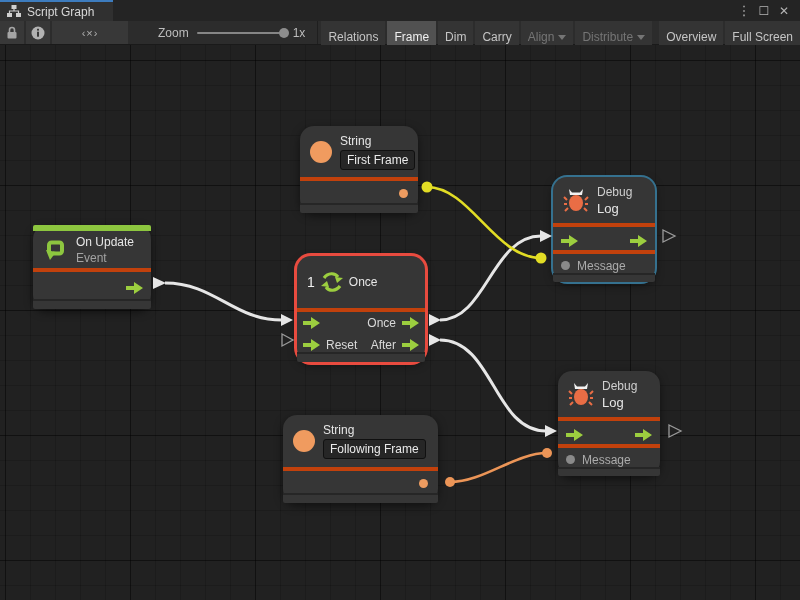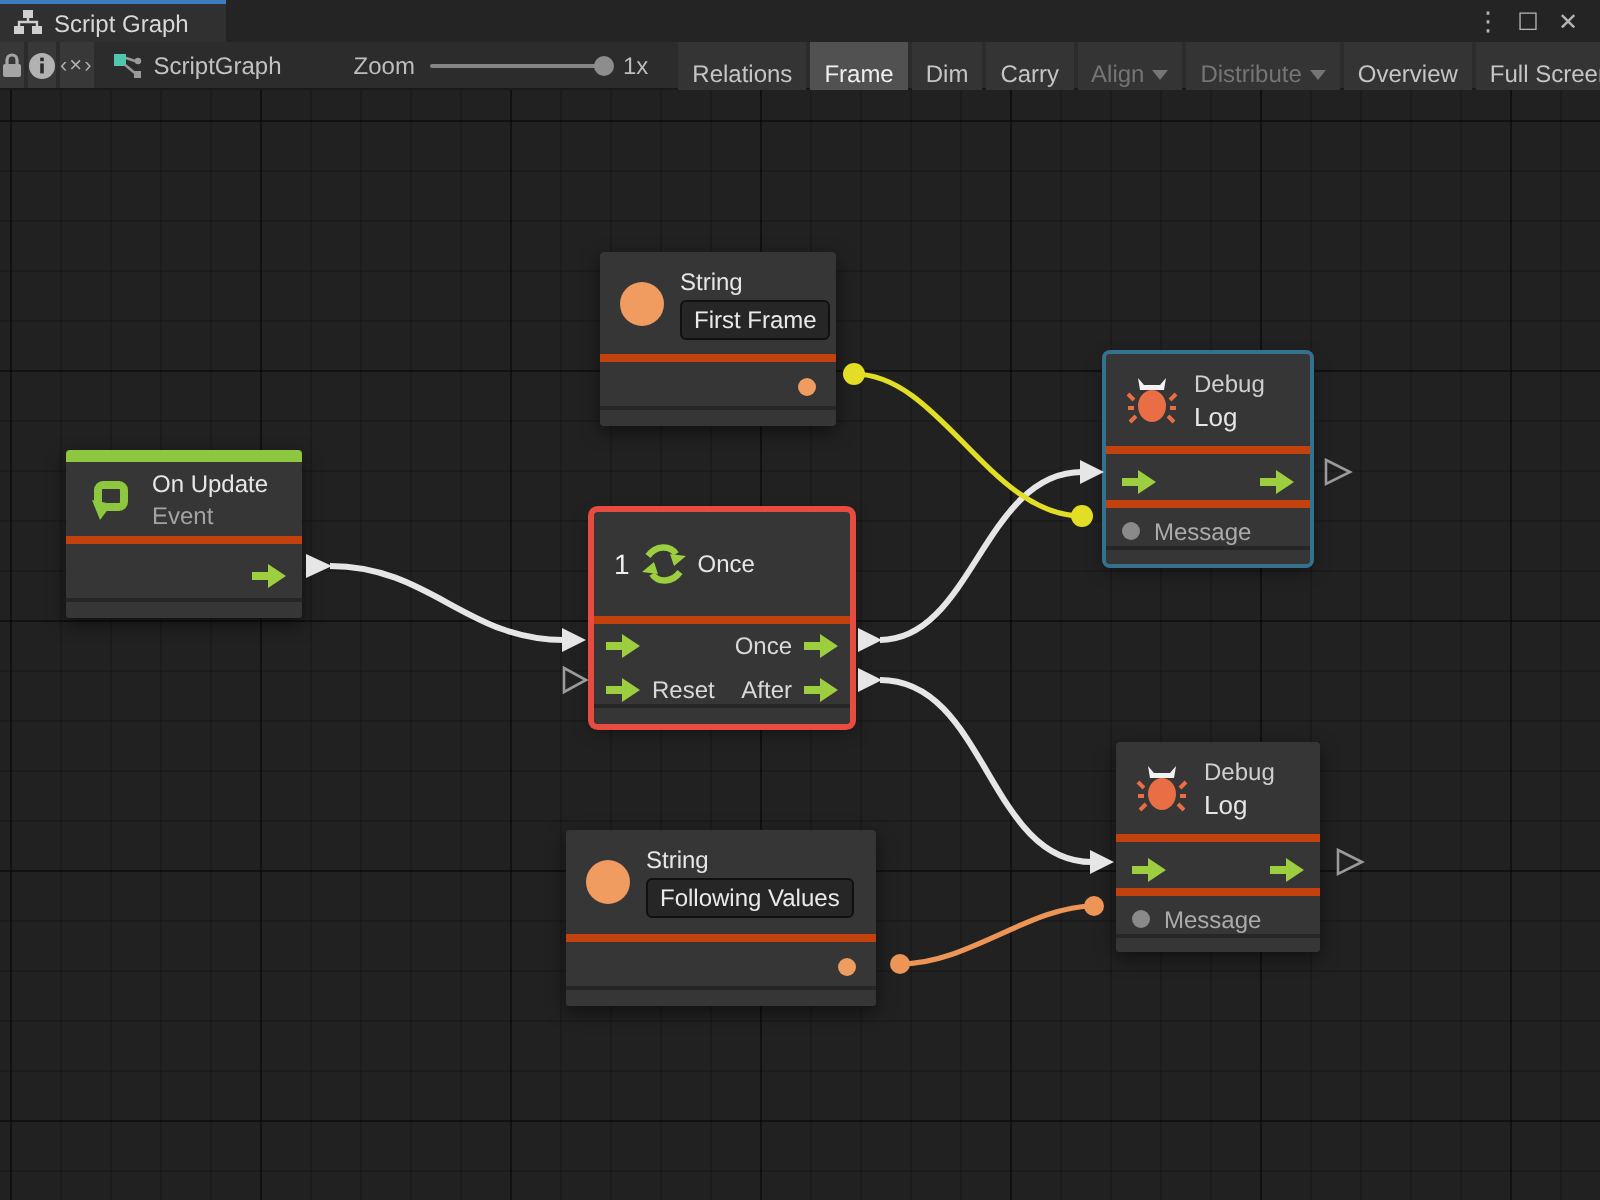--- a/index.html
+++ b/index.html
@@ -45,21 +45,21 @@
       linear-gradient(to right, rgba(0,0,0,0.16) 1px, transparent 1px),
       linear-gradient(to bottom, rgba(0,0,0,0.16) 1px, transparent 1px);
     background-size:125px 125px, 125px 125px, 25px 25px, 25px 25px;
     background-position:5px 15px, 5px 15px, 5px 15px, 5px 15px;
   }
 
   
   #wires { position:absolute; left:0; top:0; width:800px; height:600px; z-index:3; pointer-events:none; }
 
   
-  .node { position:absolute; z-index:2; background:#363636; border-radius:2px; box-shadow:0 3px 9px rgba(0,0,0,0.5); }
+  .node { position:absolute; z-index:2; background:#363636; border-radius:14px; box-shadow:0 3px 9px rgba(0,0,0,0.5); }
   .node.selected { box-shadow:0 0 0 3px #e84b3f, 0 3px 9px rgba(0,0,0,0.5); }
   .node.focused  { box-shadow:0 0 0 2px #35718f, 0 3px 9px rgba(0,0,0,0.5); }
   .n-header { display:flex; align-items:center; gap:8px; padding:0 10px; }
   .n-body   { position:relative; border-top:4px solid #c2410c; }
   .n-footer { height:10px; border-top:2px solid #262626; background:#363636; border-radius:0 0 2px 2px; }
   .n-titlecol { display:flex; flex-direction:column; gap:2px; }
   .n-title { font-size:12px; color:#e6e6e6; }
   .n-sub   { font-size:12px; color:#a3a3a3; }
   .value-field { background:#262626; border:1px solid #101010; border-radius:3px; padding:2px 6px; font-size:12px; color:#eaeaea; white-space:nowrap; }
   .topbar-green { height:6px; background:#8dc63f; border-radius:2px 2px 0 0; }
@@ -103,29 +103,20 @@
       <svg width="14" height="14" viewBox="0 0 14 14">
         <circle cx="7" cy="7" r="6.5" fill="#b2b2b2"></circle>
         <rect x="6.1" y="5.7" width="1.8" height="5" fill="#2c2c2c"></rect>
         <rect x="6.1" y="2.8" width="1.8" height="1.8" fill="#2c2c2c"></rect>
       </svg>
     </div>
     <div class="tb-btn icon-btn wide">
       <span>‹×›</span>
     </div>
 
-    <div class="tb-label-group">
-      <svg width="14" height="14" viewBox="0 0 14 14">
-        <rect x="0" y="1" width="6" height="6" fill="#4ec9b0"></rect>
-        <path d="M5,6 L11,11 M6,3 L12,5" stroke="#9a9a9a" stroke-width="1.2"></path>
-        <rect x="10" y="9.5" width="3.5" height="3.5" fill="#9a9a9a"></rect>
-        <circle cx="12" cy="4.5" r="1.6" fill="#9a9a9a"></circle>
-      </svg>
-      <span>ScriptGraph</span>
-    </div>
 
     <div class="zoom-group">
       <span>Zoom</span>
       <div class="zoom-track">
         <div class="zoom-handle"></div>
       </div>
       <span>1x</span>
     </div>
 
     <div class="tb-sep"></div>
@@ -317,21 +308,21 @@
       </div>
     </div>
     <div class="n-footer" style="height:9px;"></div>
   </div>
 
   <div class="node" style="left:283px; top:415px; width:155px;">
     <div class="n-header" style="height:52px;">
       <div class="circle-icon" style="width:22px; height:22px;"></div>
       <div class="n-titlecol">
         <span class="n-title">String</span>
-        <span class="value-field">Following Values</span>
+        <span class="value-field">Following Frame</span>
       </div>
     </div>
     <div class="n-body" style="height:26px;">
       <div class="circle-icon" style="position:absolute; right:10px; top:8px; width:9px; height:9px; background:#ee9c60;"></div>
     </div>
     <div class="n-footer"></div>
   </div>
 
 </div>
 

